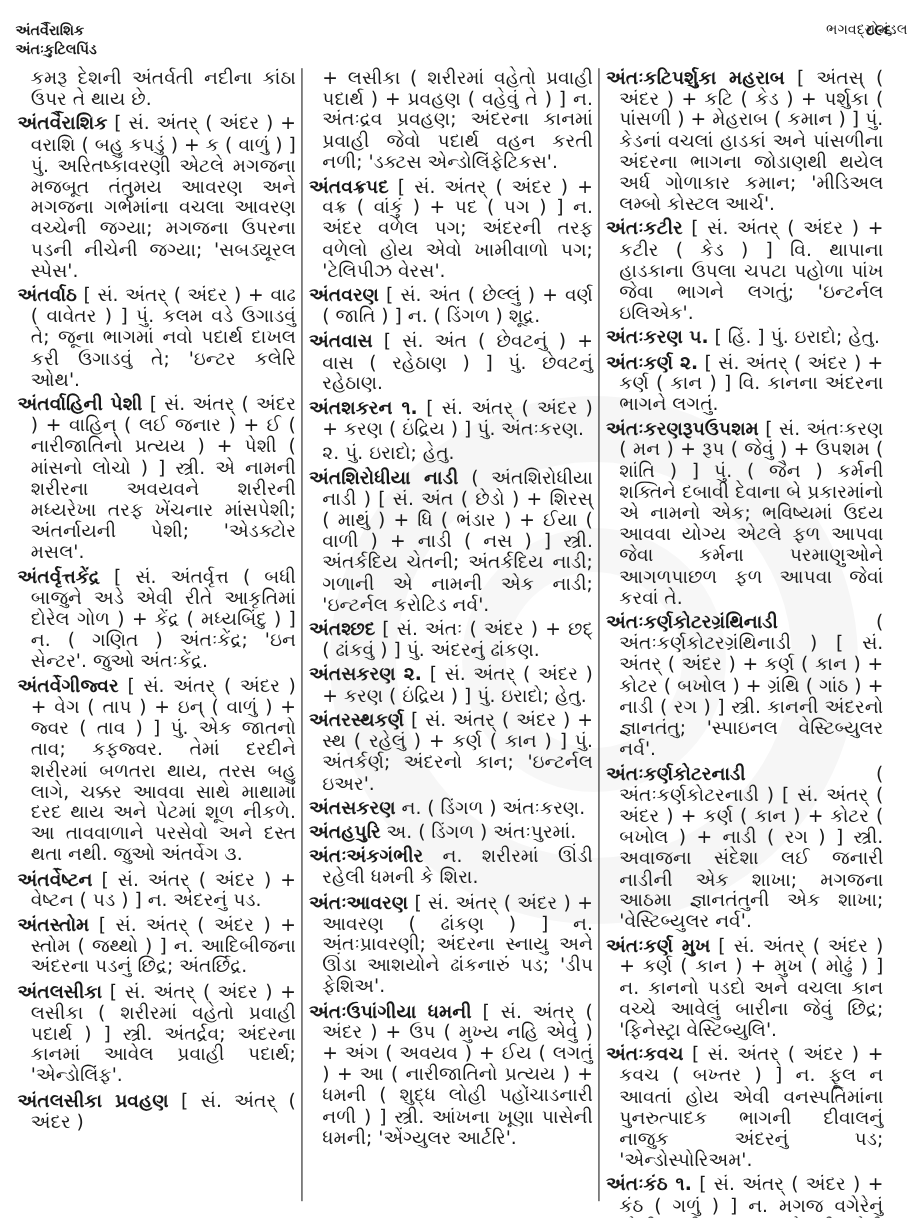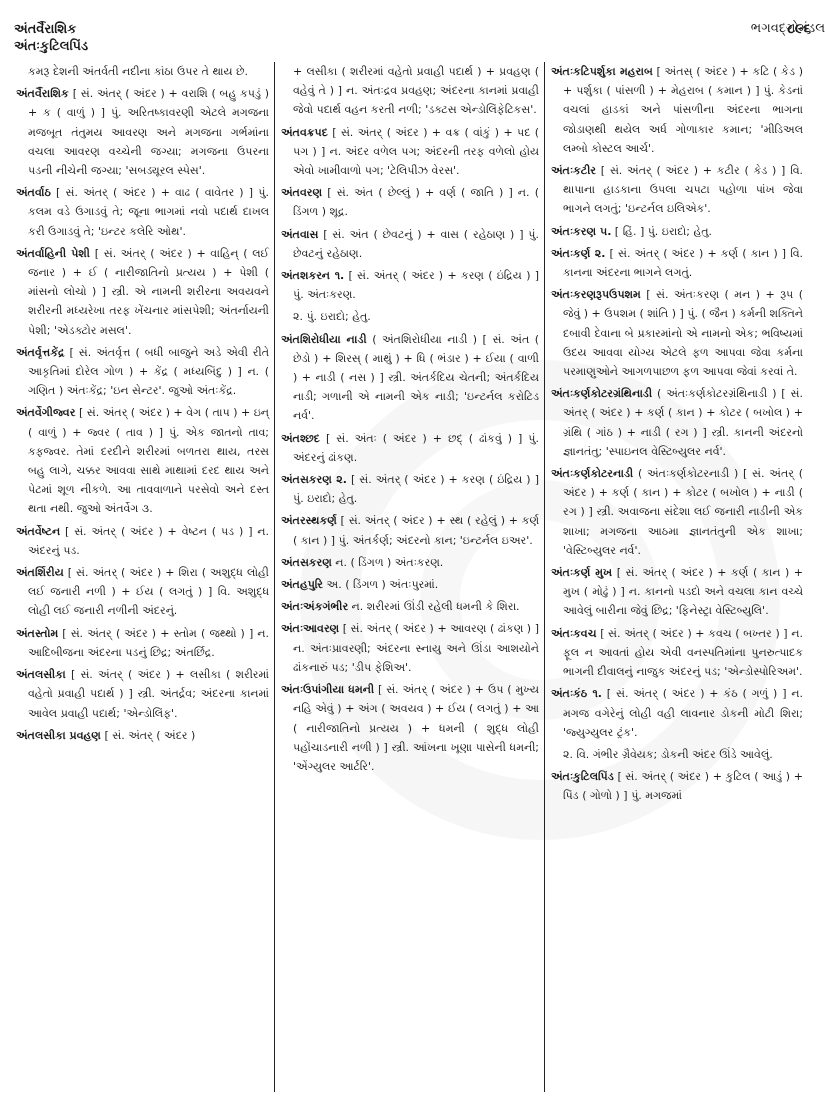--- a/index.html
+++ b/index.html
@@ -15,21 +15,21 @@
   .watermark2 {
     position:absolute; left:420px; top:480px; width:240px; height:240px;
     border-radius:50%; border:40px solid rgba(0,0,0,0.03); box-sizing:border-box;
     pointer-events:none;
   }
   .header { position:absolute; top:0; left:0; width:825px; height:60px; }
   .hdr-left { position:absolute; left:14px; top:20px; font-size:13px; font-weight:bold; line-height:17px; }
   .hdr-center { position:absolute; left:0; width:825px; top:20px; text-align:right; font-size:13px; font-weight:normal; }
   .hdr-right { position:absolute; right:14px; top:20px; font-size:14px; font-weight:bold; }
   .columns { position:absolute; top:62px; left:10px; width:808px; height:1030px; display:flex; }
-  .col { width:264px; padding:0 5px 0 6px; box-sizing:border-box; font-size:11px; line-height:19.2px; text-align:justify; }
+  .col { width:264px; padding:0 5px 0 6px; box-sizing:border-box; font-size:17px; line-height:19.2px; text-align:justify; }
   .col + .col { border-left:1.5px solid #222; }
   .col-2 { width:270px; }
   .entry { margin:0 0 3px 0; padding-left:12px; text-indent:-12px; }
   .entry.cont { padding-left:12px; text-indent:0; }
   .hw { font-weight:bold; }
 </style>
 </head>
 <body>
 
 <div class="watermark"></div>
@@ -46,21 +46,20 @@
 
 <div class="columns">
   <div class="col col-1">
       <p class="entry cont"><span>કમરૂ દેશની અંતર્વતી નદીના કાંઠા ઉપર તે થાય છે.</span></p>
       <p class="entry"><span class="hw">અંતર્વૈરાશિક</span> <span>[ સં. અંતર્ ( અંદર ) + વરાશિ ( બહુ કપડું ) + ક ( વાળું ) ] પું. અરિતષ્કાવરણી એટલે મગજના મજબૂત તંતુમય આવરણ અને મગજના ગર્ભમાંના વચલા આવરણ વચ્ચેની જગ્યા; મગજના ઉપરના પડની નીચેની જગ્યા; 'સબડ્યૂરલ સ્પેસ'.</span></p>
       <p class="entry"><span class="hw">અંતર્વાઠ</span> <span>[ સં. અંતર્ ( અંદર ) + વાઢ ( વાવેતર ) ] પું. કલમ વડે ઉગાડવું તે; જૂના ભાગમાં નવો પદાર્થ દાખલ કરી ઉગાડવું તે; 'ઇન્ટર કલેરિ ઓથ'.</span></p>
       <p class="entry"><span class="hw">અંતર્વાહિની પેશી</span> <span>[ સં. અંતર્ ( અંદર ) + વાહિન્ ( લઈ જનાર ) + ઈ ( નારીજાતિનો પ્રત્યય ) + પેશી ( માંસનો લોચો ) ] સ્ત્રી. એ નામની શરીરના અવયવને શરીરની મધ્યરેખા તરફ ખેંચનાર માંસપેશી; અંતર્નાયની પેશી; 'એડક્ટોર મસલ'.</span></p>
       <p class="entry"><span class="hw">અંતર્વૃત્તકેંદ્ર</span> <span>[ સં. અંતર્વૃત્ત ( બધી બાજુને અડે એવી રીતે આકૃતિમાં દોરેલ ગોળ ) + કેંદ્ર ( મધ્યબિંદુ ) ] ન. ( ગણિત ) અંતઃકેંદ્ર; 'ઇન સેન્ટર'. જુઓ અંતઃકેંદ્ર.</span></p>
       <p class="entry"><span class="hw">અંતર્વેગીજ્વર</span> <span>[ સં. અંતર્ ( અંદર ) + વેગ ( તાપ ) + ઇન્ ( વાળું ) + જ્વર ( તાવ ) ] પું. એક જાતનો તાવ; કફજ્વર. તેમાં દરદીને શરીરમાં બળતરા થાય, તરસ બહુ લાગે, ચક્કર આવવા સાથે માથામાં દરદ થાય અને પેટમાં શૂળ નીકળે. આ તાવવાળાને પરસેવો અને દસ્ત થતા નથી. જુઓ અંતર્વેગ ૩.</span></p>
       <p class="entry"><span class="hw">અંતર્વેષ્ટન</span> <span>[ સં. અંતર્ ( અંદર ) + વેષ્ટન ( પડ ) ] ન. અંદરનું પડ.</span></p>
-      <p class="entry"><span class="hw">અંતર્શિરીય</span> <span>[ સં. અંતર્ ( અંદર ) + શિરા ( અશુદ્ધ લોહી લઈ જનારી નળી ) + ઈય ( લગતું ) ] વિ. અશુદ્ધ લોહી લઈ જનારી નળીની અંદરનું.</span></p>
       <p class="entry"><span class="hw">અંતસ્તોમ</span> <span>[ સં. અંતર્ ( અંદર ) + સ્તોમ ( જથ્થો ) ] ન. આદિબીજના અંદરના પડનું છિદ્ર; અંતર્છિદ્ર.</span></p>
       <p class="entry"><span class="hw">અંતલસીકા</span> <span>[ સં. અંતર્ ( અંદર ) + લસીકા ( શરીરમાં વહેતો પ્રવાહી પદાર્થ ) ] સ્ત્રી. અંતર્દ્રવ; અંદરના કાનમાં આવેલ પ્રવાહી પદાર્થ; 'એન્ડોલિંફ'.</span></p>
       <p class="entry"><span class="hw">અંતલસીકા પ્રવહણ</span> <span>[ સં. અંતર્ ( અંદર )</span></p>
     </div>
   <div class="col col-2">
       <p class="entry cont"><span>+ લસીકા ( શરીરમાં વહેતો પ્રવાહી પદાર્થ ) + પ્રવહણ ( વહેવું તે ) ] ન. અંતઃદ્રવ પ્રવહણ; અંદરના કાનમાં પ્રવાહી જેવો પદાર્થ વહન કરતી નળી; 'ડક્ટસ એન્ડોલિંફેટિકસ'.</span></p>
       <p class="entry"><span class="hw">અંતવક્રપદ</span> <span>[ સં. અંતર્ ( અંદર ) + વક્ર ( વાંકું ) + પદ ( પગ ) ] ન. અંદર વળેલ પગ; અંદરની તરફ વળેલો હોય એવો ખામીવાળો પગ; 'ટેલિપીઝ વેરસ'.</span></p>
       <p class="entry"><span class="hw">અંતવરણ</span> <span>[ સં. અંત ( છેલ્લું ) + વર્ણ ( જાતિ ) ] ન. ( ડિંગળ ) શૂદ્ર.</span></p>
       <p class="entry"><span class="hw">અંતવાસ</span> <span>[ સં. અંત ( છેવટનું ) + વાસ ( રહેઠાણ ) ] પું. છેવટનું રહેઠાણ.</span></p>
       <p class="entry"><span class="hw">અંતશકરન ૧.</span> <span>[ સં. અંતર્ ( અંદર ) + કરણ ( ઇંદ્રિય ) ] પું. અંતઃકરણ.</span></p>

